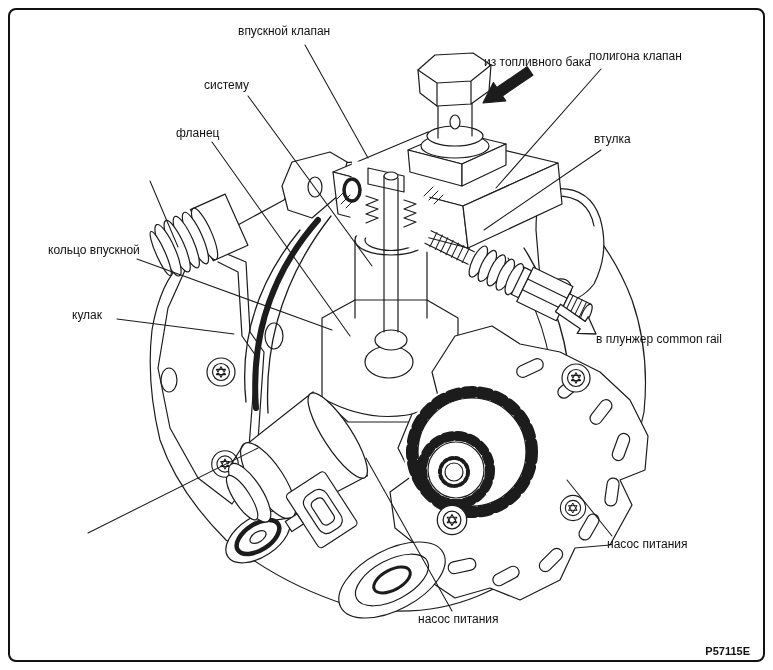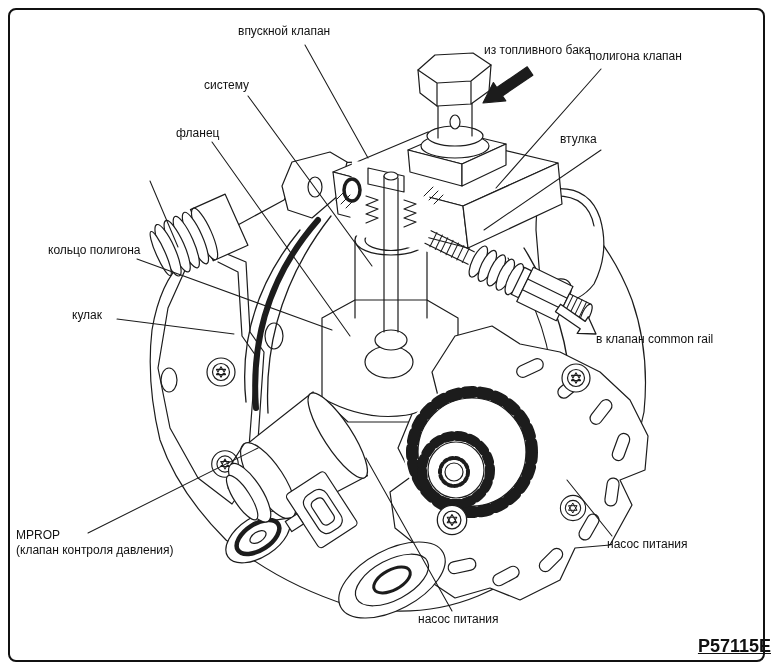--- a/index.html
+++ b/index.html
@@ -2,21 +2,21 @@
 <html><head>
 <meta charset="utf-8">
 <style>
   html,body{margin:0;padding:0;background:#fff;}
   .stage{position:relative;width:773px;height:670px;background:#fff;overflow:hidden;
          font-family:"Liberation Sans",sans-serif;}
   .frame{position:absolute;left:8px;top:8px;right:8px;bottom:8px;
          border:2px solid #111;border-radius:8px;}
   svg.art{position:absolute;left:0;top:0;}
   .lbl{position:absolute;font-size:12px;line-height:1.25;color:#111;white-space:nowrap;}
-  .code{position:absolute;right:2px;bottom:13px;font-size:18px;font-weight:bold;color:#111;text-decoration:underline;}
+  .code{position:absolute;right:23px;bottom:13px;font-size:11px;font-weight:bold;color:#111;}
 </style>
 </head>
 <body>
 
 <div class="stage">
   <div class="frame"></div>
 
   <svg class="art" width="773" height="670" viewBox="0 0 773 670" fill="#fff" stroke="#1c1c1c" stroke-width="1.2" stroke-linejoin="round" stroke-linecap="round">
 
     <defs>
@@ -200,27 +200,23 @@
       <line x1="601" y1="150" x2="484" y2="230"></line>
       <line x1="88" y1="533" x2="258" y2="448"></line>
       <line x1="612" y1="536" x2="567" y2="480"></line>
       <line x1="452" y1="611" x2="366" y2="458"></line>
     </g>
   </svg>
 
   <div class="lbl" style="left:238px;top:24px">впускной клапан</div>
   <div class="lbl" style="left:204px;top:78px">систему</div>
   <div class="lbl" style="left:176px;top:126px">фланец</div>
-  <div class="lbl" style="left:48px;top:243px">кольцо полигона</div>
+  <div class="lbl" style="left:48px;top:243px">кольцо впускной</div>
   <div class="lbl" style="left:72px;top:308px">кулак</div>
-  <div class="lbl" style="left:484px;top:43px">из топливного бака</div>
+  <div class="lbl" style="left:484px;top:55px">из топливного бака</div>
   <div class="lbl" style="left:589px;top:49px">полигона клапан</div>
-  <div class="lbl" style="left:560px;top:132px">втулка</div>
-  <div class="lbl" style="left:596px;top:332px">в клапан common rail</div>
-  <div class="lbl" style="left:16px;top:528px">
-    <span>MPROP</span><br>
-    <span>(клапан контроля давления)</span>
-  </div>
+  <div class="lbl" style="left:594px;top:132px">втулка</div>
+  <div class="lbl" style="left:596px;top:332px">в плунжер common rail</div>
   <div class="lbl" style="left:607px;top:537px">насос питания</div>
   <div class="lbl" style="left:418px;top:612px">насос питания</div>
 
   <div class="code">P57115E</div>
 </div>
 
 </body></html>

